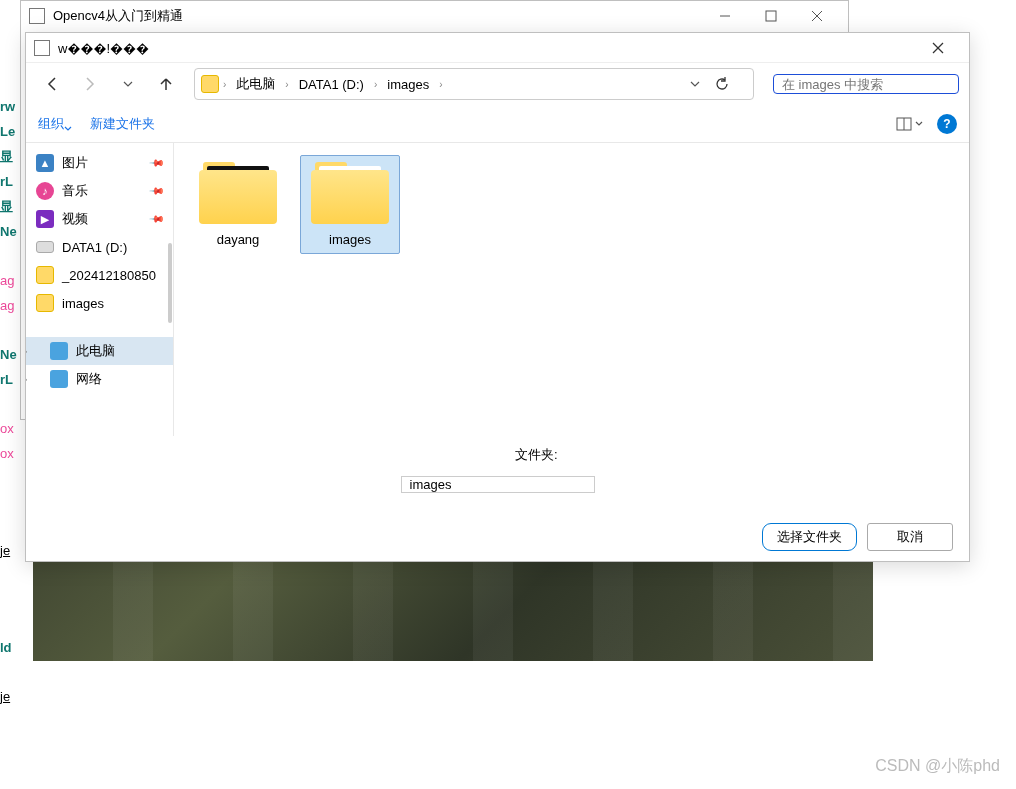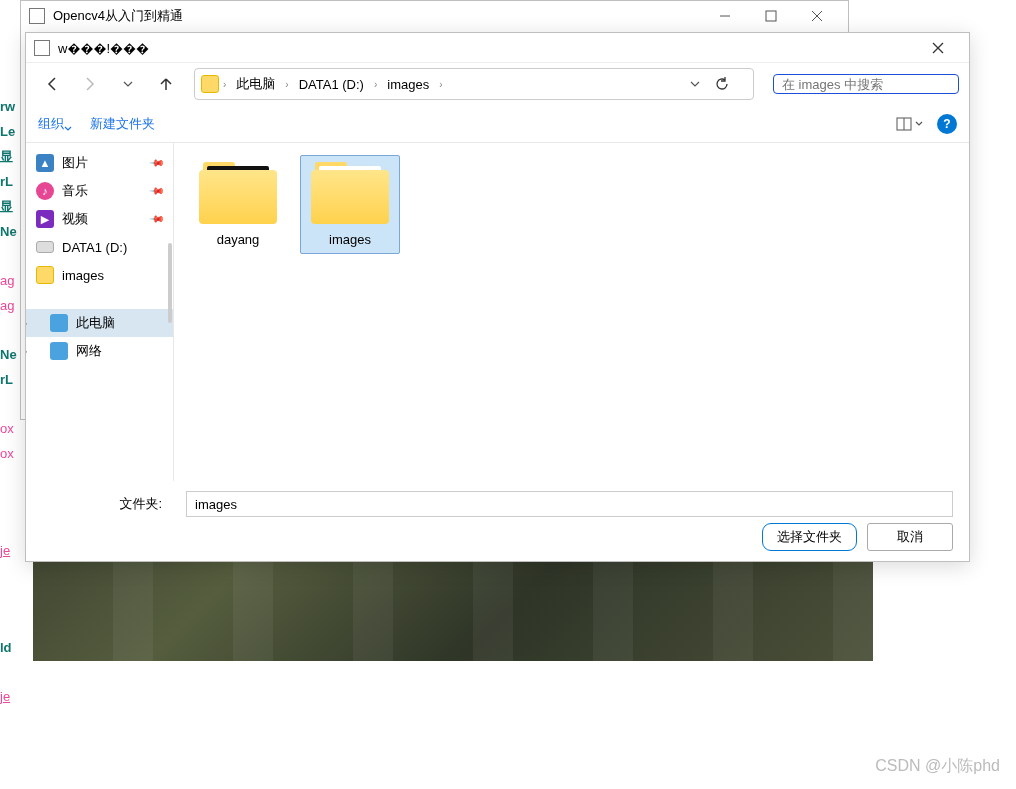--- a/index.html
+++ b/index.html
@@ -1,20 +1,20 @@
 <!DOCTYPE html>
 <html><head>
 <meta charset="utf-8">
 <style>
 * { box-sizing: border-box; margin: 0; padding: 0; font-family: "Microsoft YaHei", "Segoe UI", sans-serif; font-size: 13px; }
 body { background: #fff; width: 1016px; height: 789px; overflow: hidden; position: relative; }
 
 .bg-code { position: absolute; left: 0; top: 70px; font-family: Consolas, monospace; font-size: 14px; line-height: 24px; white-space: pre; }
 .bg-code .r { color: #0f766e; font-weight: bold; }
-.bg-code .b { color: #ec4899; text-decoration: underline; }
+.bg-code .b { color: #000000; text-decoration: underline; }
 .bg-code .g { color: #ec4899; }
 .bg-img { position: absolute; left: 33px; top: 462px; width: 840px; height: 199px; background: linear-gradient(135deg, #3a3f2e 0%, #555d3e 30%, #2f3527 60%, #4a5038 100%); overflow: hidden; }
 .bg-img::before { content: ""; position: absolute; inset: 0; background: repeating-linear-gradient(90deg, transparent 0, transparent 80px, rgba(255,255,255,0.05) 80px, rgba(255,255,255,0.05) 120px); }
 
 .watermark { position: absolute; right: 16px; bottom: 12px; color: #bbb; font-size: 16px; }
 
 .win-outer { position: absolute; left: 20px; top: 0; width: 829px; height: 420px; border: 1px solid #bfbfbf; background: #fff; }
 .win-outer .titlebar { height: 30px; display: flex; align-items: center; padding: 0 8px; gap: 8px; }
 .win-outer .titlebar .wctrls { margin-left: auto; display: flex; }
 .wctrl { width: 46px; height: 30px; display: flex; align-items: center; justify-content: center; color: #555; }
@@ -64,21 +64,21 @@
 .folder-lg { width: 78px; height: 62px; position: relative; }
 .folder-lg .tab { position: absolute; left: 4px; top: 0; width: 32px; height: 10px; background: #ffd968; border-radius: 3px 3px 0 0; }
 .folder-lg .body { position: absolute; left: 0; top: 8px; width: 78px; height: 54px; background: linear-gradient(#ffe58a, #ffd24d); border-radius: 4px; }
 .folder-lg .thumb { position: absolute; left: 8px; top: 4px; width: 62px; height: 30px; background: #111; border-radius: 2px; overflow: hidden; }
 .folder-lg .thumb.dy::after { content: ""; position: absolute; right: 4px; top: 4px; width: 22px; height: 22px; border: 3px solid #888; border-radius: 50%; }
 .folder-lg .thumb.im { background: #fff; display: flex; align-items: center; justify-content: center; }
 .folder-lg .thumb.im .c1 { width: 20px; height: 20px; background: #e63946; border-radius: 50%; }
 .folder-lg .thumb.im .c2 { width: 16px; height: 16px; background: #2a9d8f; border-radius: 50%; margin-left: -6px; margin-top: 10px; }
 
 .footer { padding: 10px 16px; border-top: 0; }
-.footer .row1 { display: flex; align-items: center; gap: 24px; margin-bottom: 6px; }
+.footer .row1 { display: flex; align-items: center; gap: 12px; margin-bottom: 30px; flex-direction: column; }
 .footer .lbl { width: 120px; text-align: right; }
 .footer input[type=text] { flex: 1; height: 26px; border: 1px solid #ccc; padding: 0 8px; outline: none; }
 .footer .row2 { display: flex; justify-content: flex-end; gap: 10px; }
 .btn { min-width: 86px; height: 28px; border: 1px solid #aaa; background: #fff; border-radius: 3px; padding: 0 14px; cursor: pointer; }
 .btn.primary { border-color: #0078d4; border-radius: 9px; }
 
 svg { display: block; }
 </style>
 </head>
 <body>
@@ -250,20 +250,24 @@
           <span class="icn vid">▶</span>
           <span>视频</span>
           <span class="pin">📌</span>
         </div>
       <div class="sbi">
           <span class="icn drv"></span>
           <span>DATA1 (D:)</span>
         </div>
       <div class="sbi">
           <span class="icn fol"></span>
+          <span>_202412180850</span>
+        </div>
+      <div class="sbi">
+          <span class="icn fol"></span>
           <span>images</span>
         </div>
       <div class="sep"></div>
       <div class="sbi indent selected">
           <span class="exp">›</span>
           <span class="icn pc"></span>
           <span>此电脑</span>
         </div>
       <div class="sbi indent">
           <span class="exp">›</span>

